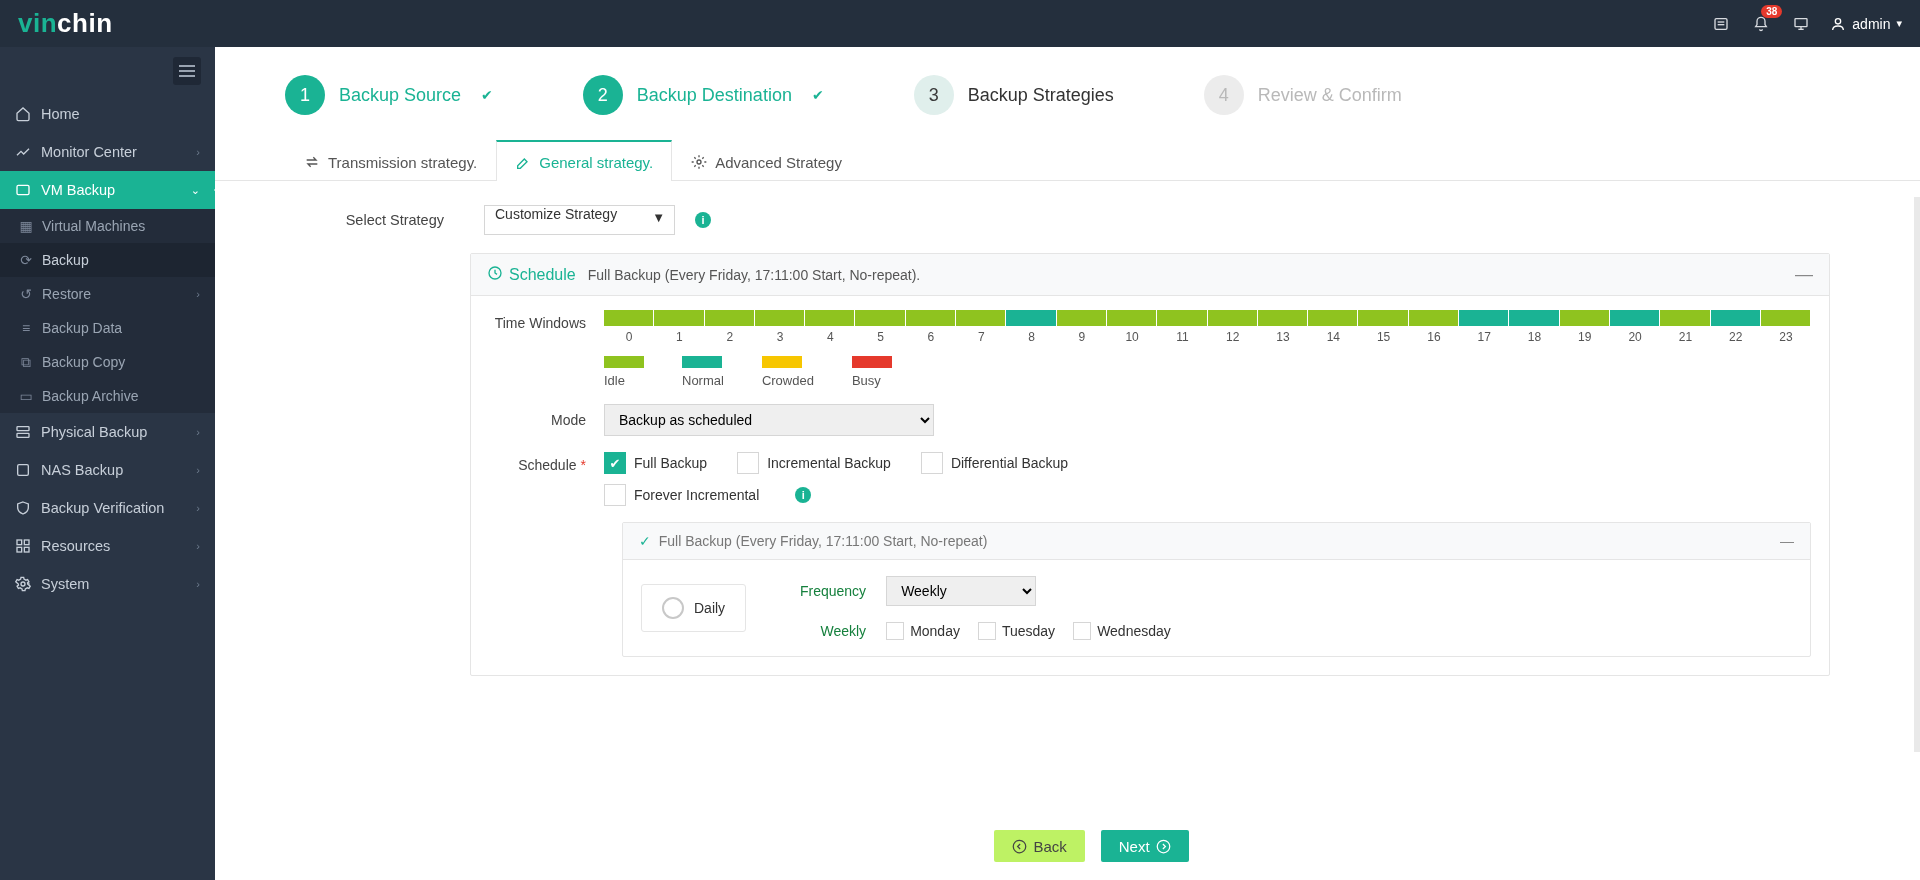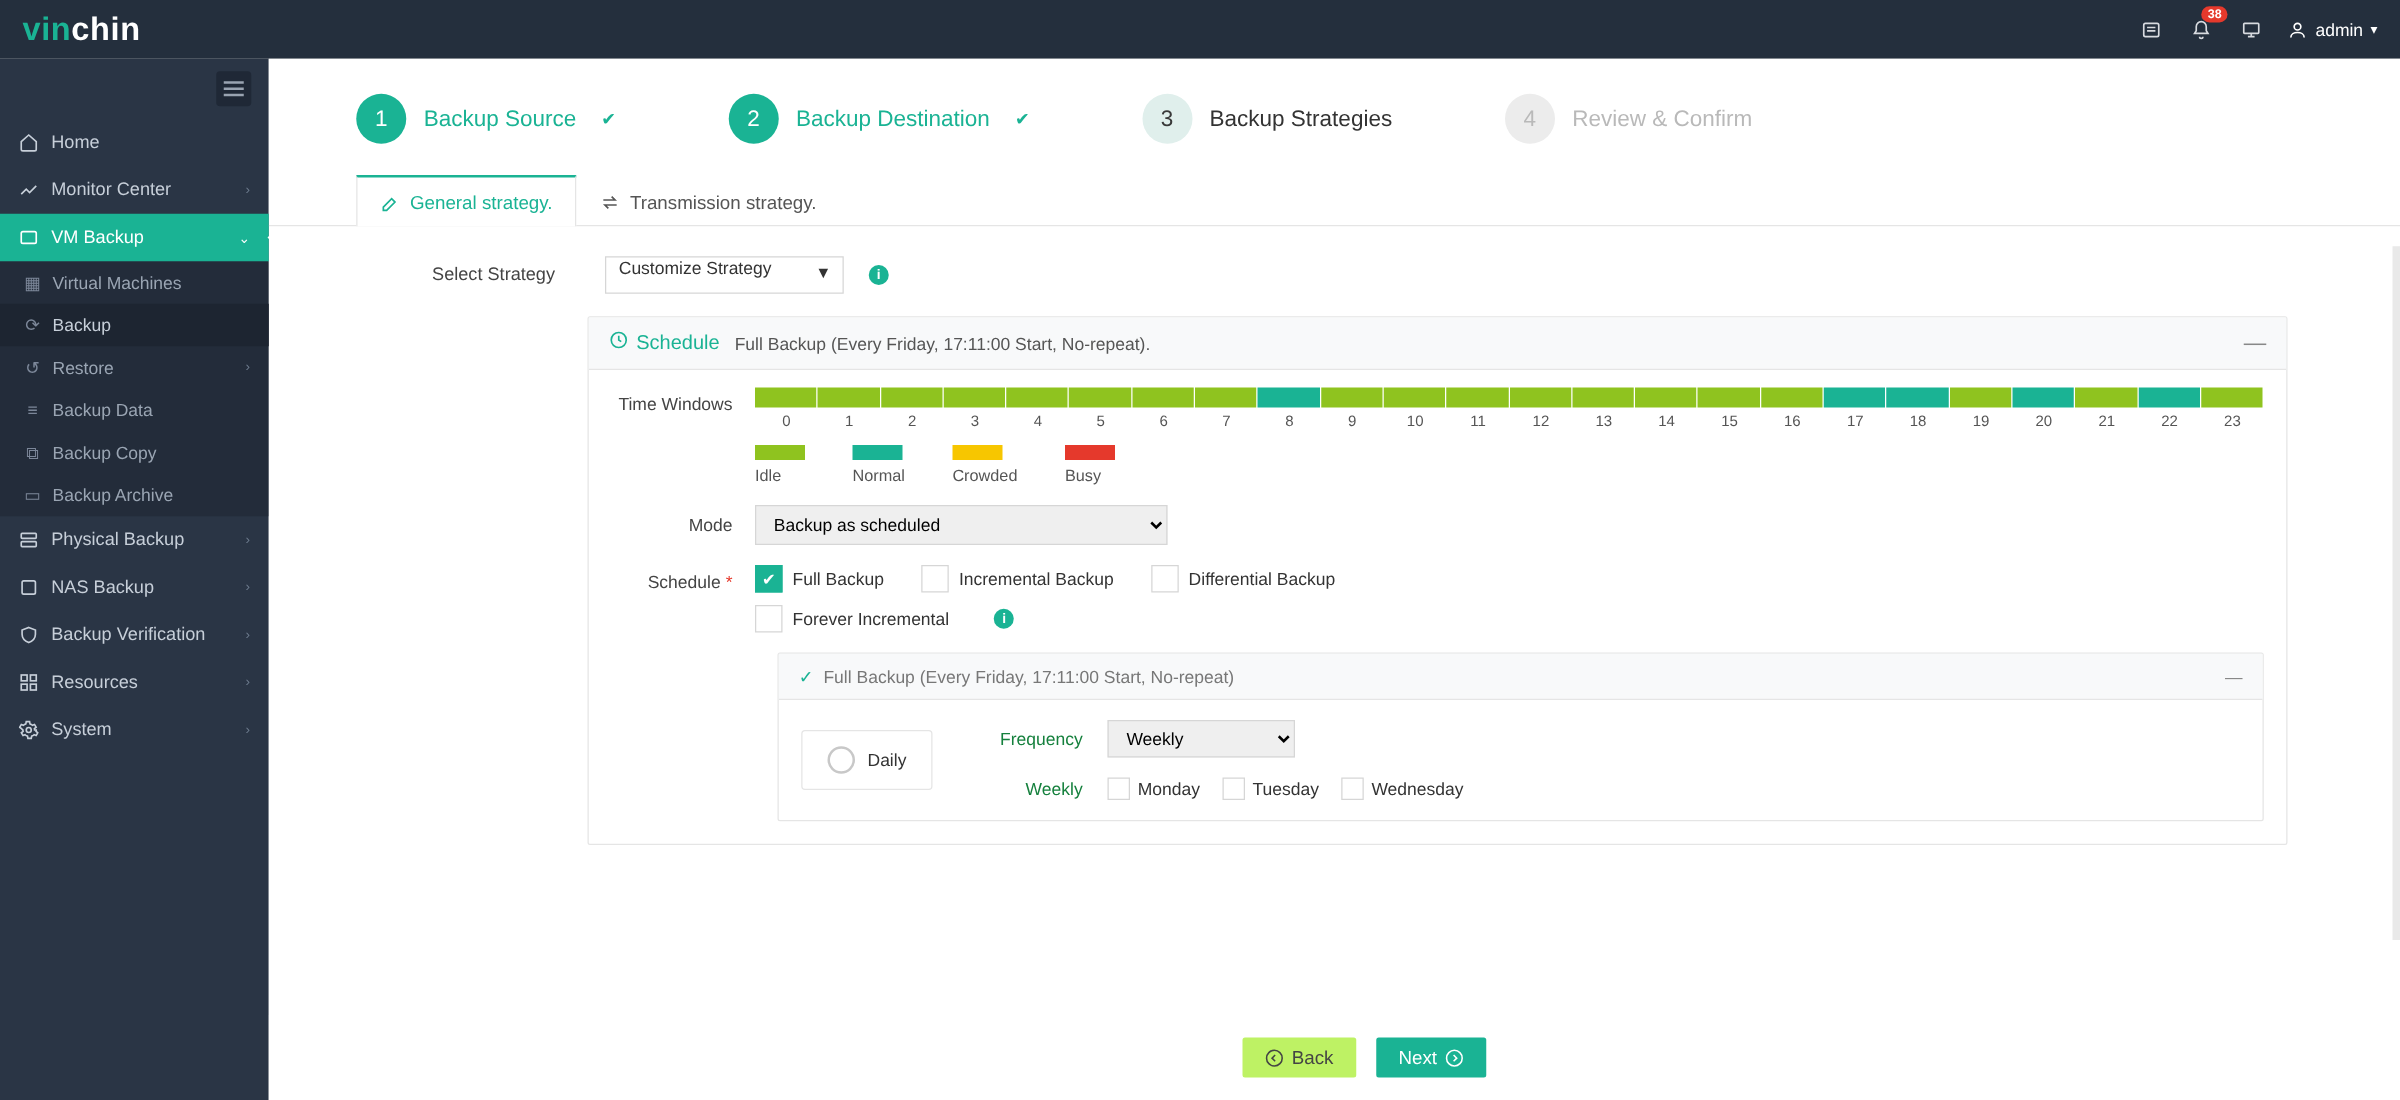--- a/index.html
+++ b/index.html
@@ -251,35 +251,44 @@
           <div class="step-num">3</div>
           <div class="step-label">Backup Strategies</div>
         </div>
         <div class="step step-future">
           <div class="step-num">4</div>
           <div class="step-label">Review &amp; Confirm</div>
         </div>
       </div>
 
       <div class="tabs">
+        <div class="tab">
+          <span class="ti">
+              <svg viewBox="0 0 24 24" width="16" height="16" fill="none" stroke="#555" stroke-width="2">
+                <path d="M4 9h14l-4-4M20 15H6l4 4"></path>
+              </svg>
+            </span>
+          <span>Transmission strategy.</span>
+        </div>
         <div class="tab active">
           <span class="ti">
               <svg viewBox="0 0 24 24" width="16" height="16" fill="none" stroke="#1ab394" stroke-width="2">
                 <path d="M4 20h4l10-10-4-4L4 16v4z"></path>
               </svg>
             </span>
           <span>General strategy.</span>
         </div>
         <div class="tab">
           <span class="ti">
               <svg viewBox="0 0 24 24" width="16" height="16" fill="none" stroke="#555" stroke-width="2">
-                <path d="M4 9h14l-4-4M20 15H6l4 4"></path>
+                <circle cx="12" cy="12" r="3"></circle>
+                <path d="M12 2v3M12 19v3M4 12H1M23 12h-3M5 5l2 2M17 17l2 2M5 19l2-2M17 7l2-2"></path>
               </svg>
             </span>
-          <span>Transmission strategy.</span>
+          <span>Advanced Strategy</span>
         </div>
       </div>
 
       <div class="panel-area">
         <div class="row-field">
           <div class="lbl">Select Strategy</div>
           <div class="select-wrap">
             <div class="sel-input">Customize Strategy</div>
             <span class="sel-caret">▼</span>
           </div>

